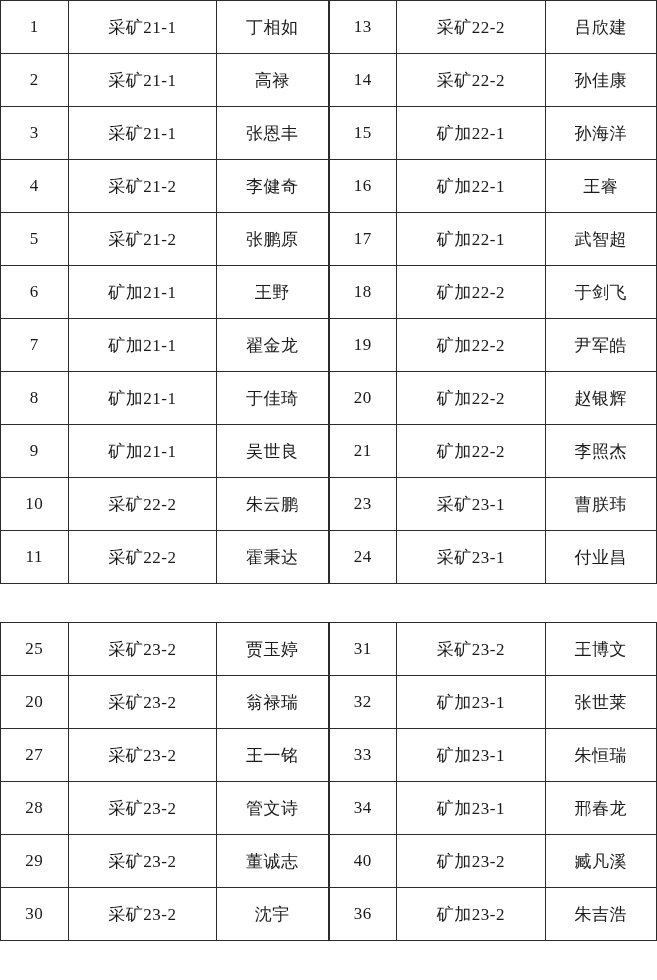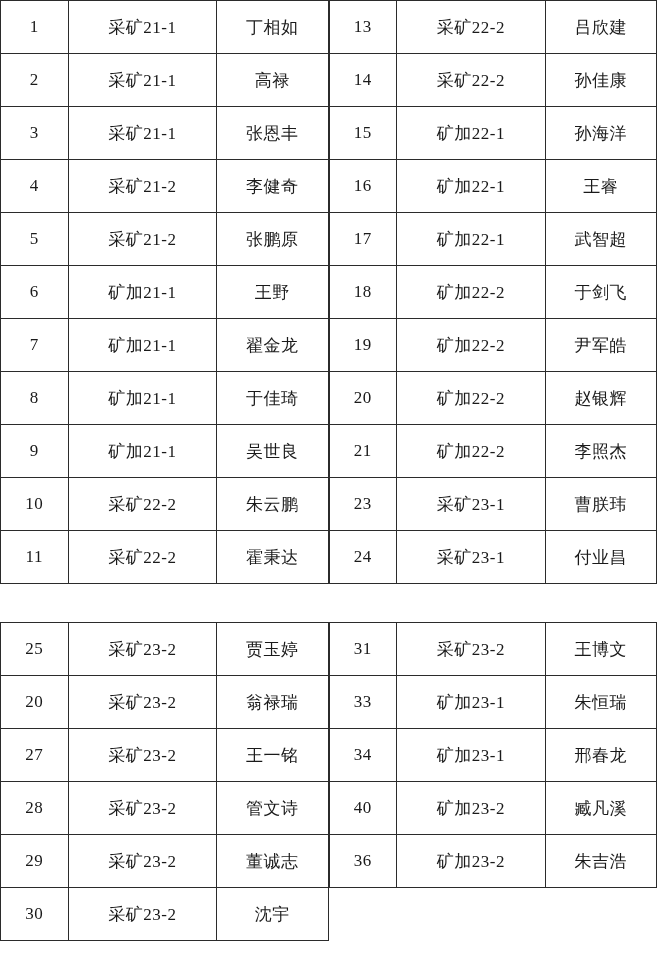--- a/index.html
+++ b/index.html
@@ -251,20 +251,25 @@
     <div class="mid-pad"></div>
     <div class="col">
       <table class="tbl">
         <tbody>
           <tr>
             <td class="c-num">31</td>
             <td class="c-cls">采矿23-2</td>
             <td class="c-name">王博文</td>
           </tr>
           <tr>
+            <td class="c-num">32</td>
+            <td class="c-cls">矿加23-1</td>
+            <td class="c-name">张世莱</td>
+          </tr>
+          <tr>
             <td class="c-num">33</td>
             <td class="c-cls">矿加23-1</td>
             <td class="c-name">朱恒瑞</td>
           </tr>
           <tr>
             <td class="c-num">34</td>
             <td class="c-cls">矿加23-1</td>
             <td class="c-name">邢春龙</td>
           </tr>
           <tr>

